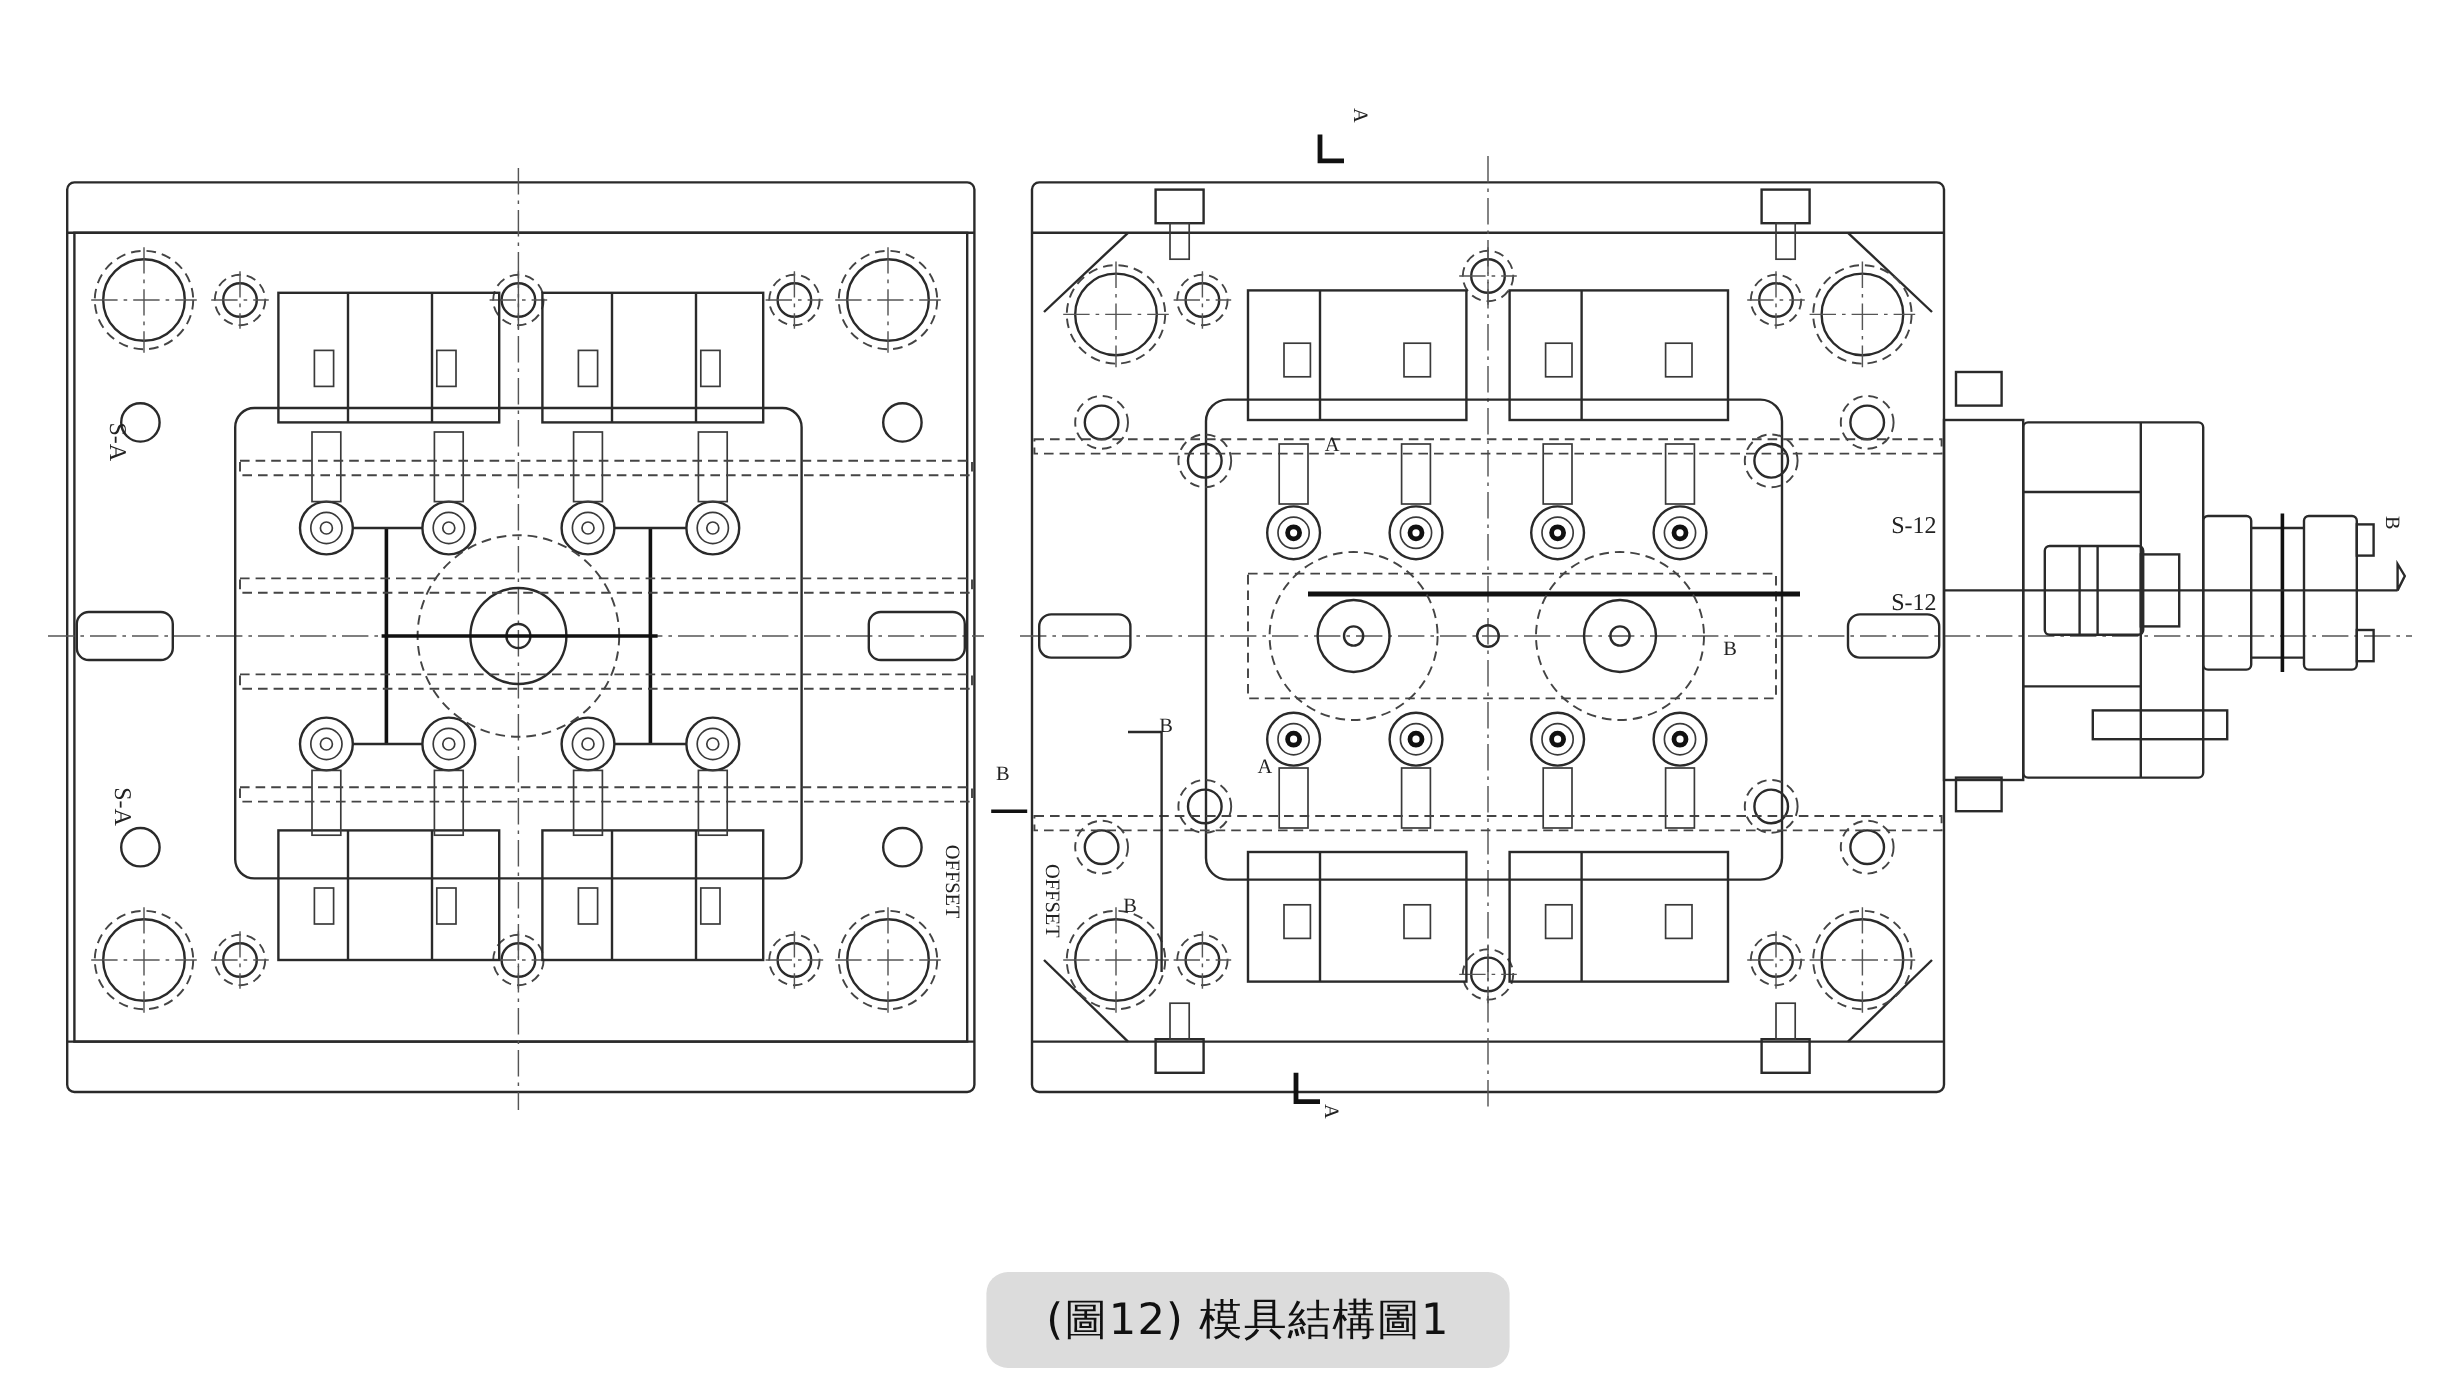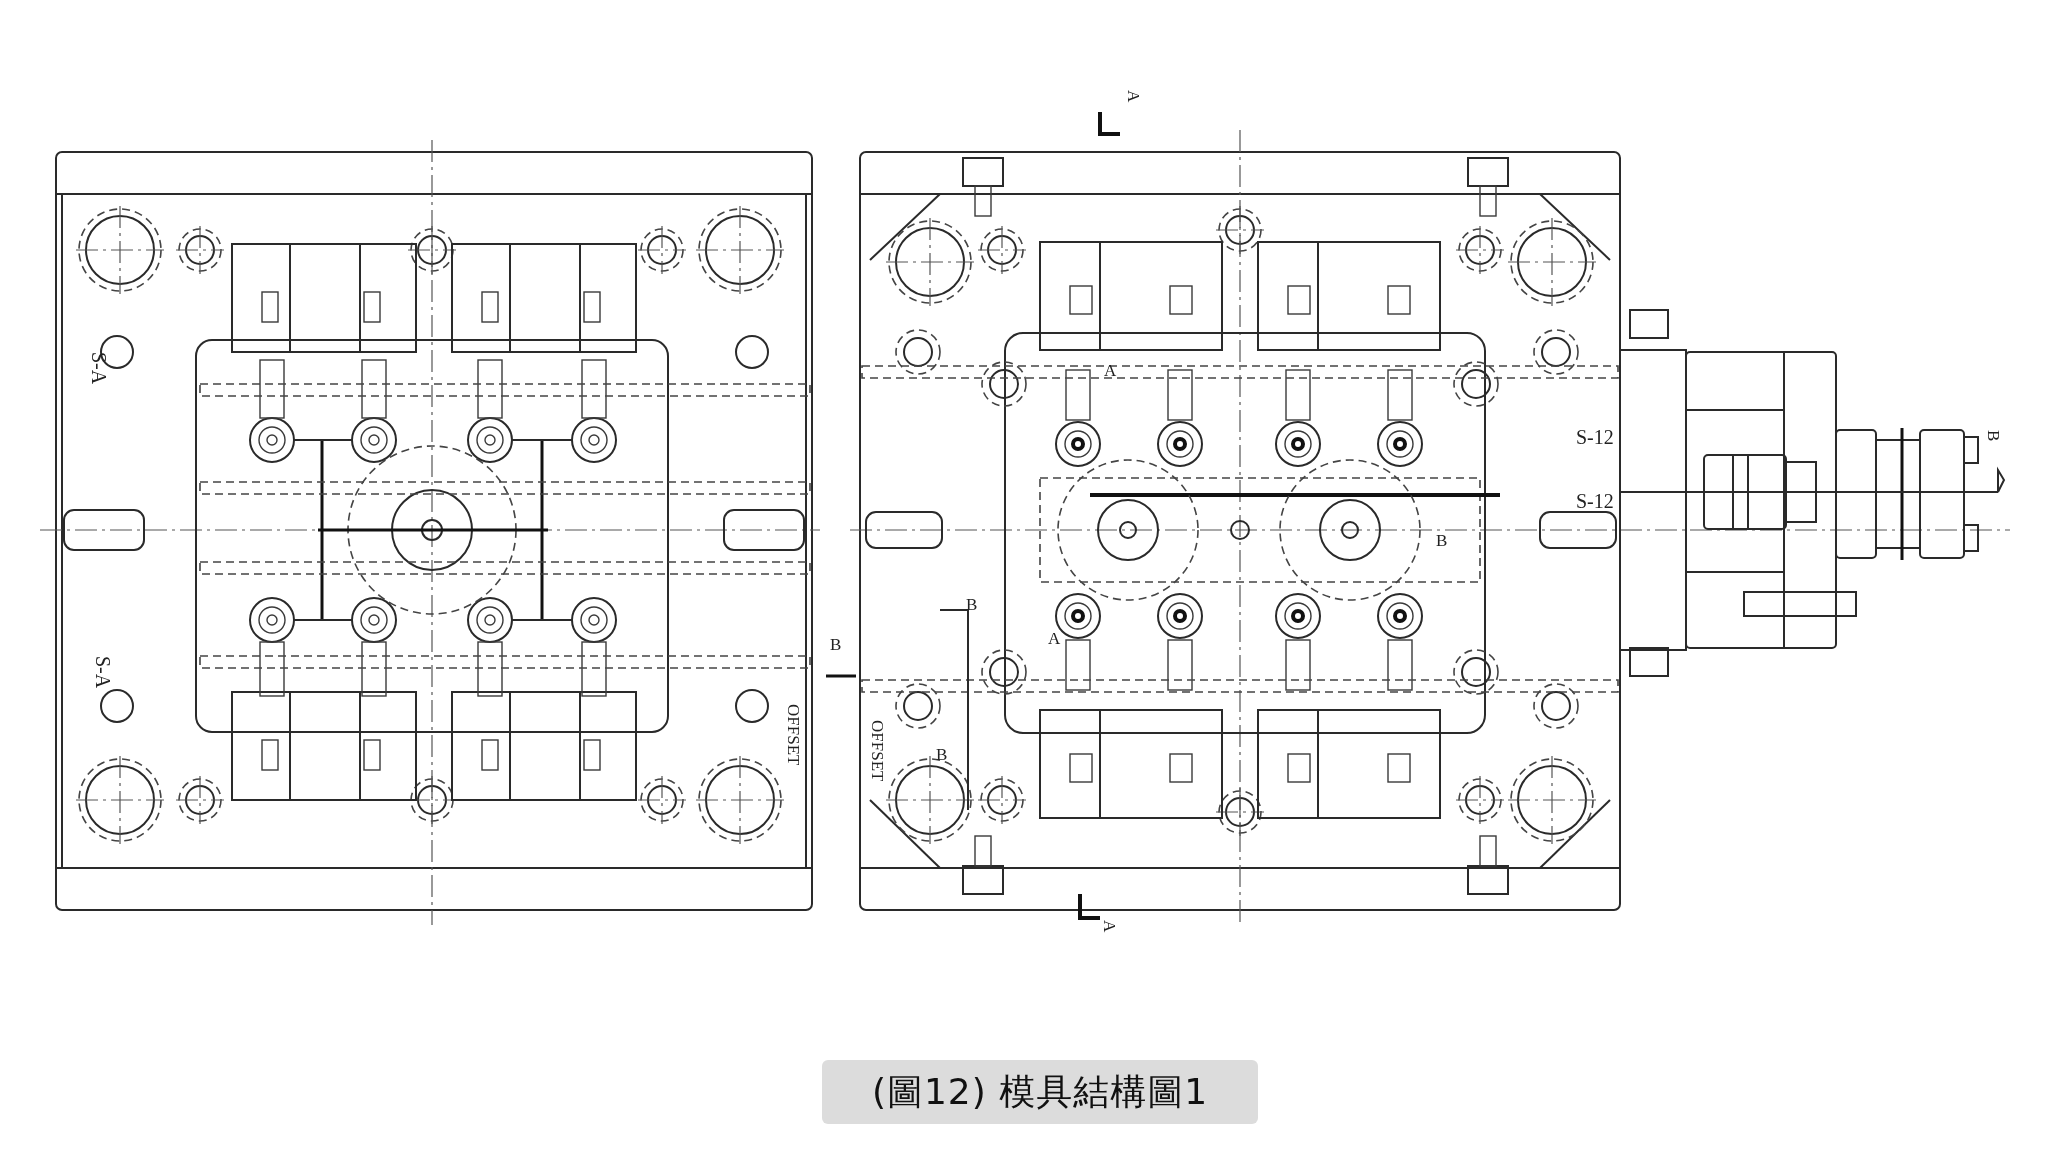--- a/index.html
+++ b/index.html
@@ -5,21 +5,21 @@
   html,body{margin:0;padding:0;background:#ffffff;}
   body{width:2048px;height:1152px;position:relative;overflow:hidden;font-family:"Liberation Sans",sans-serif;}
   #drawing{position:absolute;left:0;top:0;width:2048px;height:1152px;}
   .ln{stroke:#2a2a2a;stroke-width:2;fill:none;}
   .thin{stroke:#3a3a3a;stroke-width:1.4;fill:none;}
   .dash{stroke:#444;stroke-width:1.6;fill:none;stroke-dasharray:8 5;}
   .center{stroke:#555;stroke-width:1.2;fill:none;stroke-dasharray:22 5 3 5;}
   .thick{stroke:#111;stroke-width:4;fill:none;}
   .lbl{font-family:"Liberation Serif",serif;font-size:20px;fill:#222;}
   .lbl-sm{font-family:"Liberation Serif",serif;font-size:17px;fill:#222;}
-  #caption{position:absolute;left:822px;top:1060px;width:436px;height:64px;background:#dcdcdc;border-radius:6px;
+  #caption{position:absolute;left:822px;top:1060px;width:436px;height:80px;background:#dcdcdc;border-radius:18px;
     display:flex;align-items:center;justify-content:center;font-size:36px;color:#111;letter-spacing:1px;
     font-family:"DejaVu Sans",sans-serif;}
 </style>
 </head>
 <body>
 
 <svg id="drawing" viewBox="0 0 2048 1152" xmlns="http://www.w3.org/2000/svg">
 
   <g id="left-view">
     <rect class="ln" x="56" y="152" width="756" height="758" rx="6"></rect>

